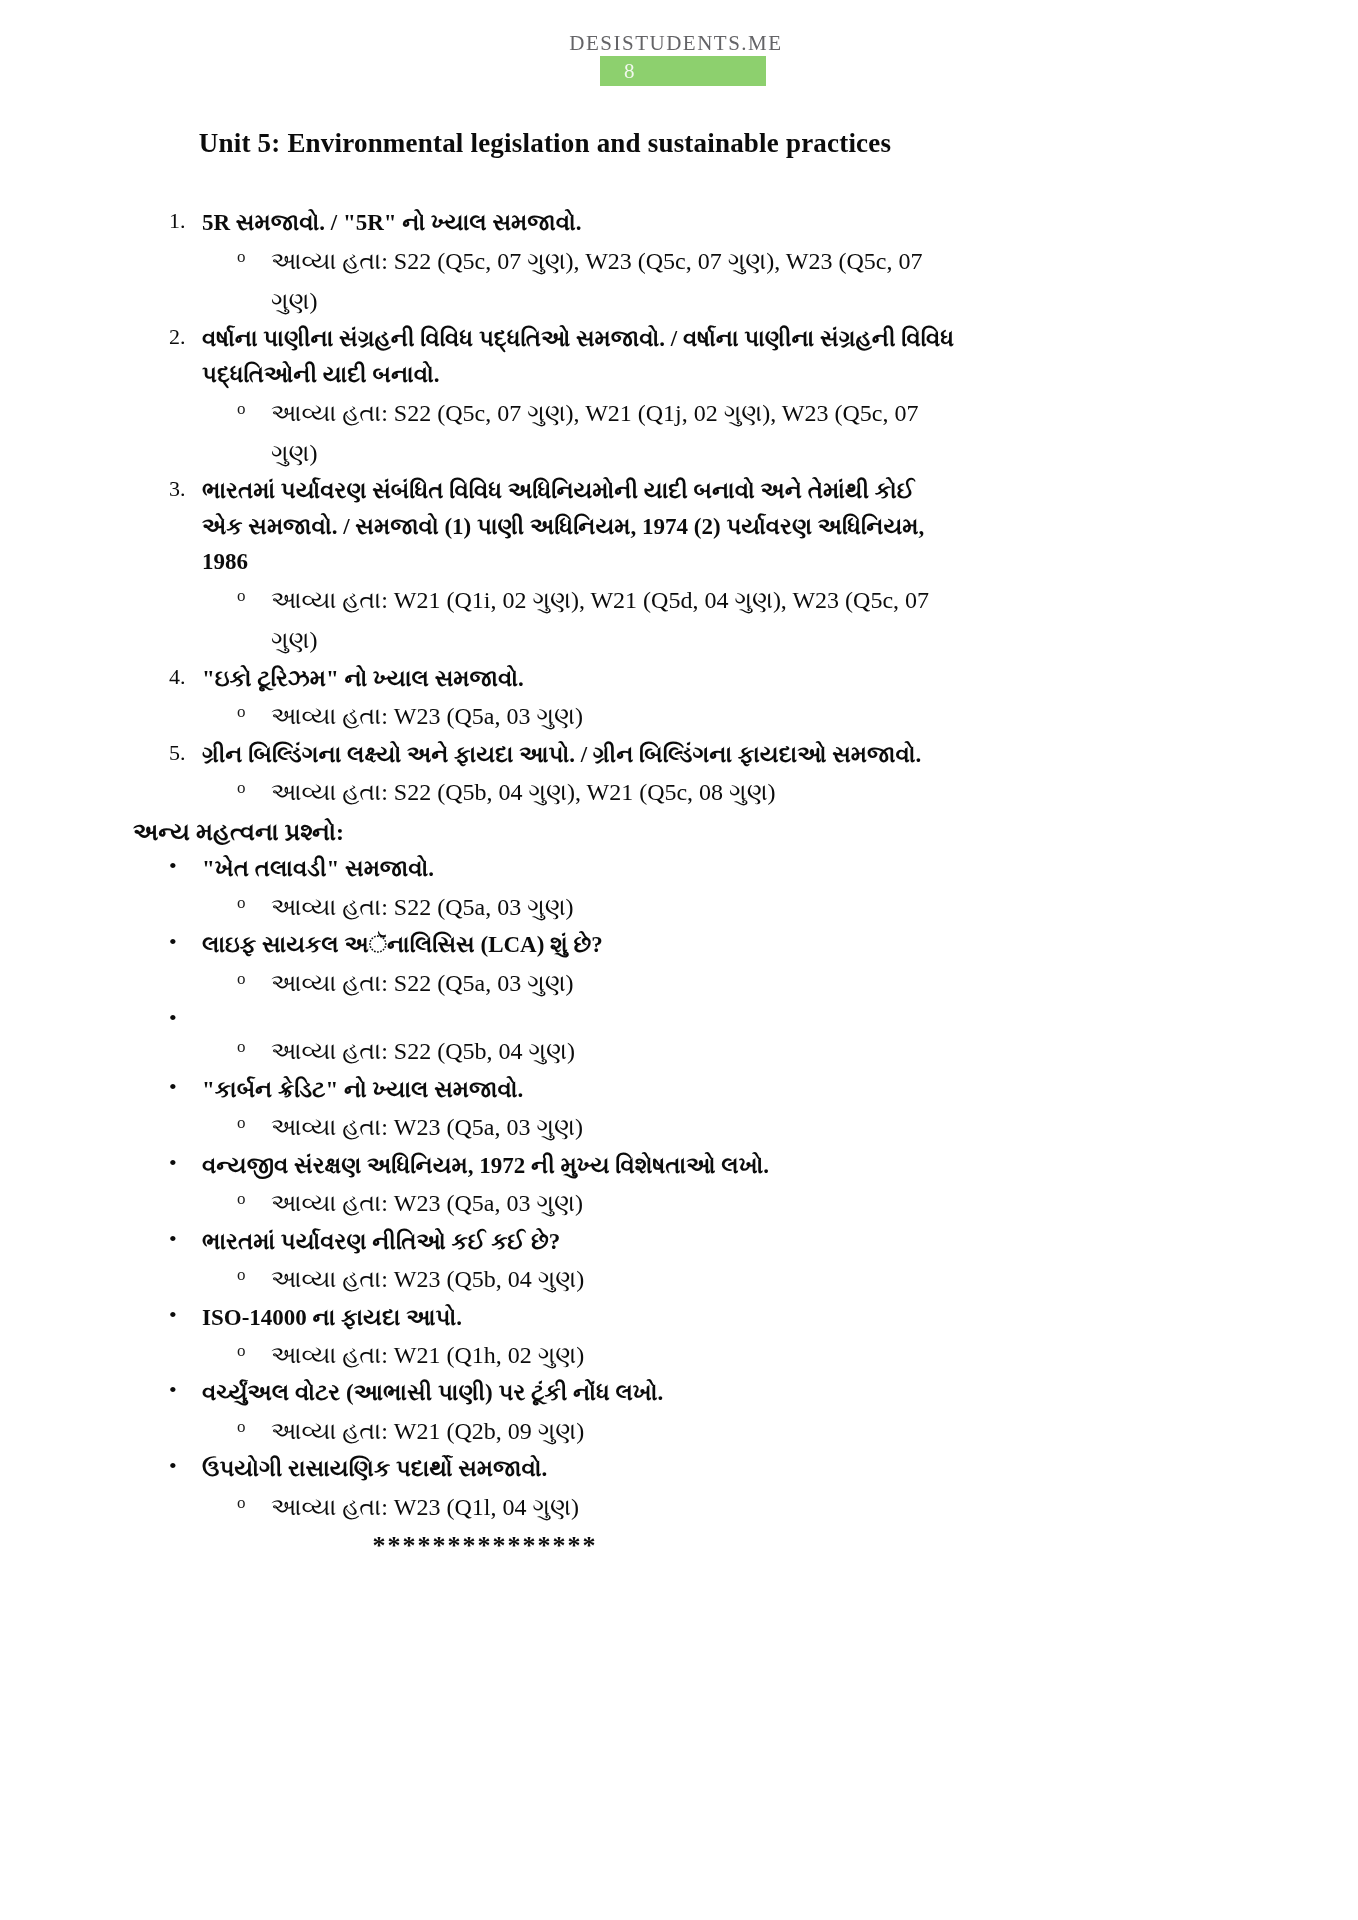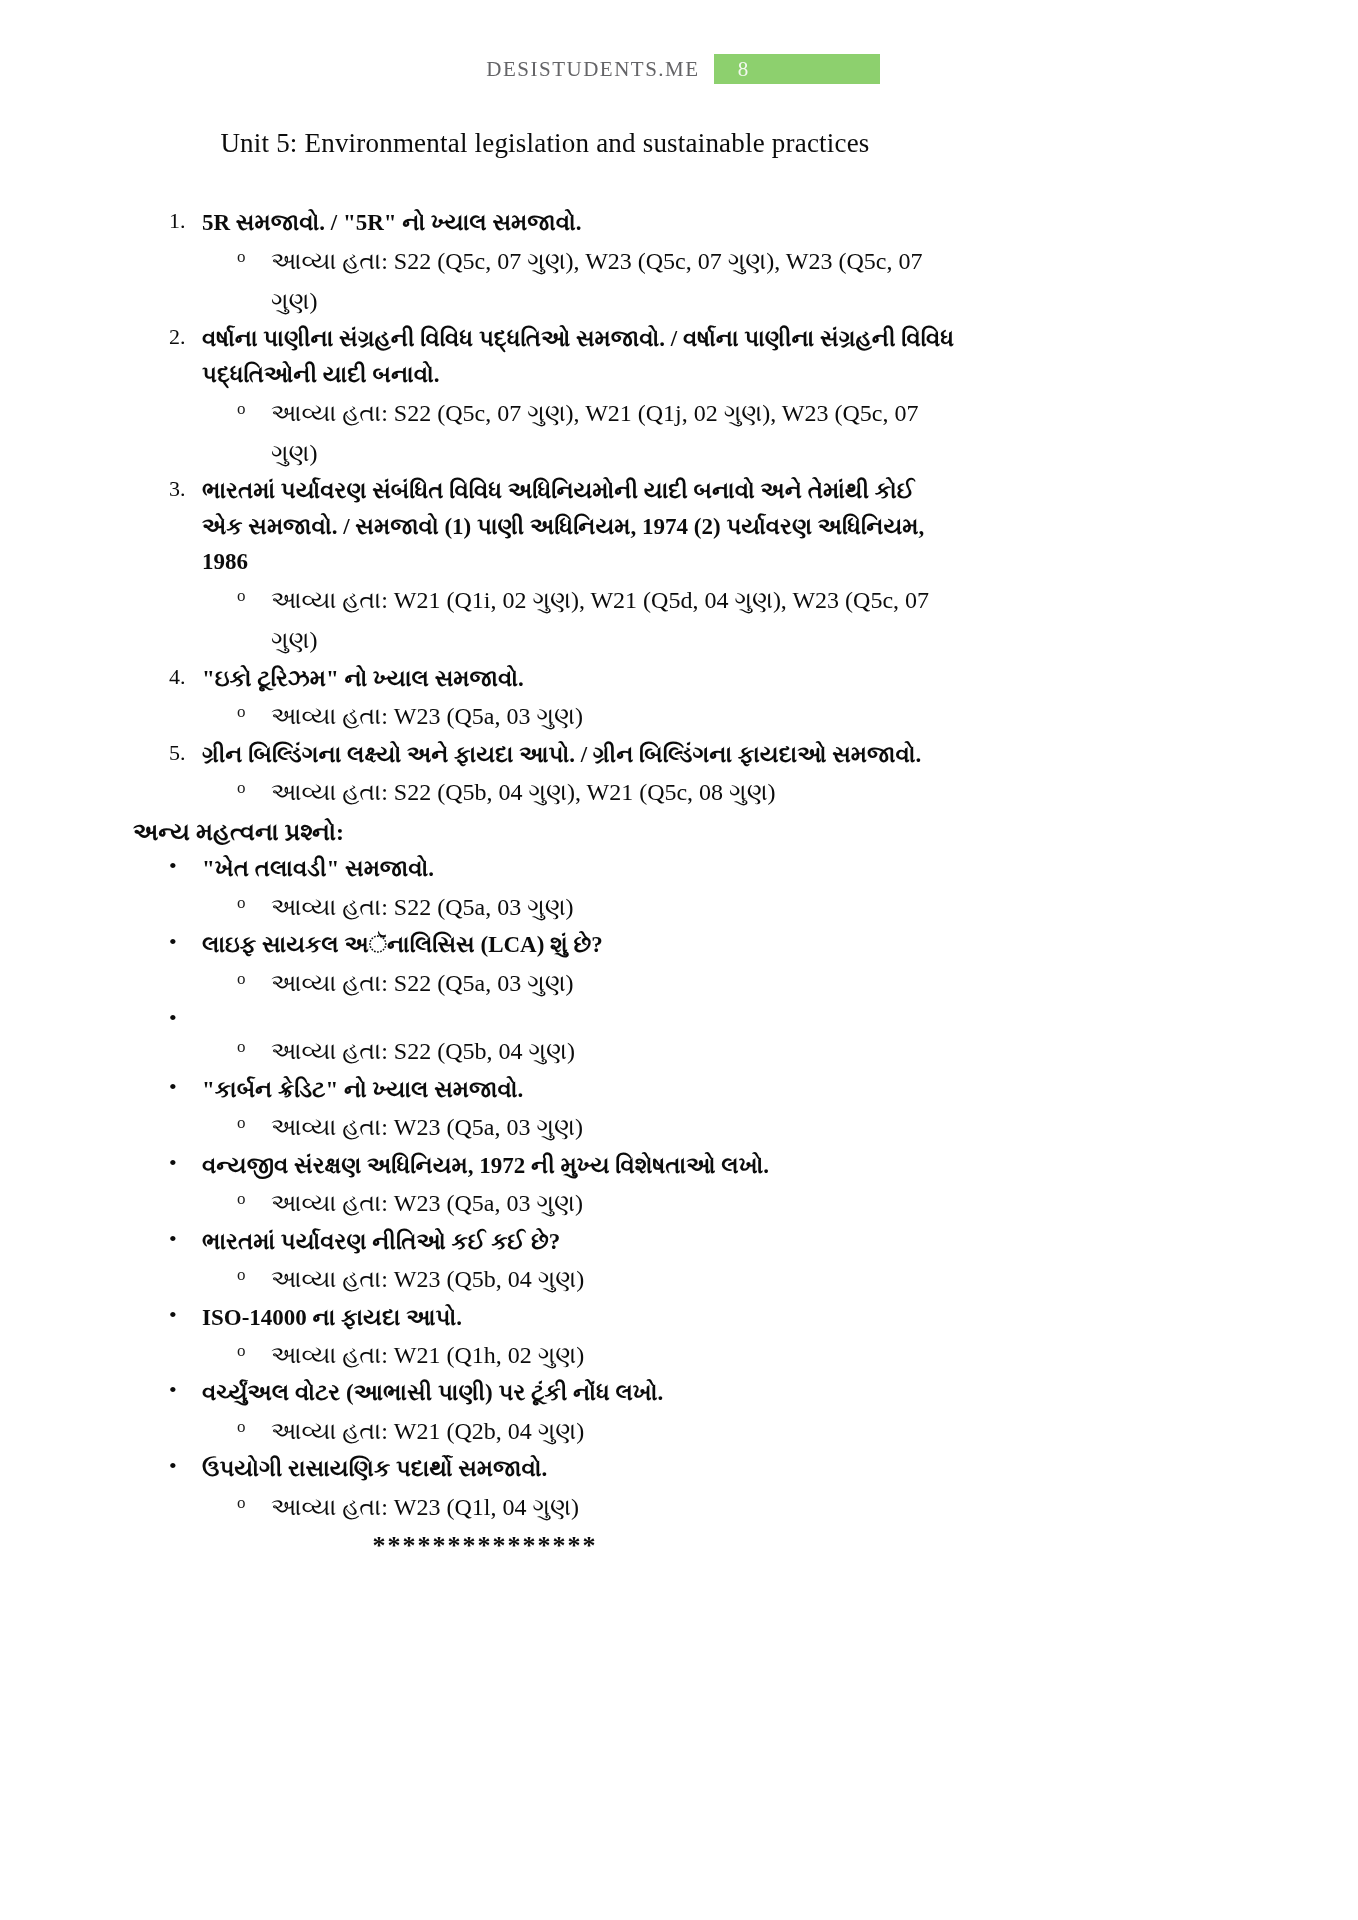--- a/index.html
+++ b/index.html
@@ -14,22 +14,23 @@
   }
 
   
   .header {
     position: absolute;
     top: 52px;
     left: 8px;
     right: 0;
     height: 34px;
     display: flex;
-    justify-content: center;
+    justify-content: flex-end;
     align-items: center;
+    flex-direction: column;
   }
   .watermark {
     color: #646467;
     font-size: 21px;
     letter-spacing: 1.5px;
     margin-right: 14px;
     font-variant: small-caps;
   }
   .page-badge {
     width: 166px;
@@ -45,21 +46,21 @@
   
   .doc {
     position: absolute;
     left: 133px;
     top: 128px;
     width: 824px;
   }
   .title {
     text-align: center;
     font-size: 27px;
-    font-weight: 400;
+    font-weight: 700;
     margin: 0 0 46px 0;
     letter-spacing: 0.2px;
   }
   .section-heading {
     font-size: 24px;
     font-weight: 700;
     margin: 2px 0 2px 0;
     line-height: 1.45;
   }
   .q-row {
@@ -231,21 +232,21 @@
     <span class="src-marker">o</span>
     <span class="src-text">આવ્યા હતા: W21 (Q1h, 02 ગુણ)</span>
   </div>
 
   <div class="q-row">
     <span class="bullet-marker">•</span>
     <span class="q-text">વર્ચ્યુંઅલ વોટર (આભાસી પાણી) પર ટૂંકી નોંધ લખો.</span>
   </div>
   <div class="src-row">
     <span class="src-marker">o</span>
-    <span class="src-text">આવ્યા હતા: W21 (Q2b, 04 ગુણ)</span>
+    <span class="src-text">આવ્યા હતા: W21 (Q2b, 09 ગુણ)</span>
   </div>
 
   <div class="q-row">
     <span class="bullet-marker">•</span>
     <span class="q-text">ઉપયોગી રાસાયણિક પદાર્થો સમજાવો.</span>
   </div>
   <div class="src-row">
     <span class="src-marker">o</span>
     <span class="src-text">આવ્યા હતા: W23 (Q1l, 04 ગુણ)</span>
   </div>

